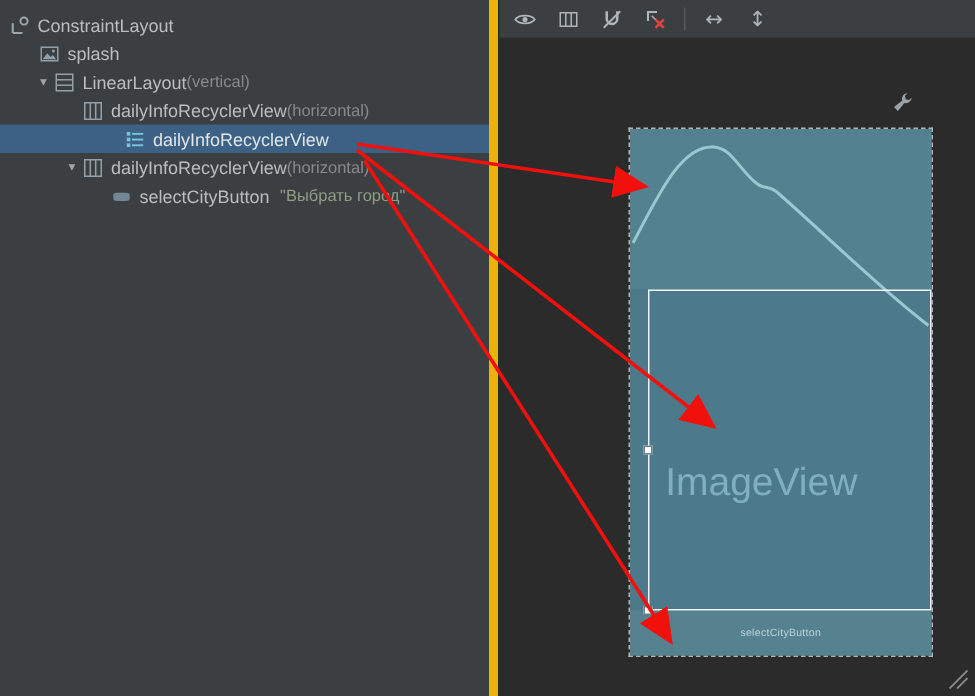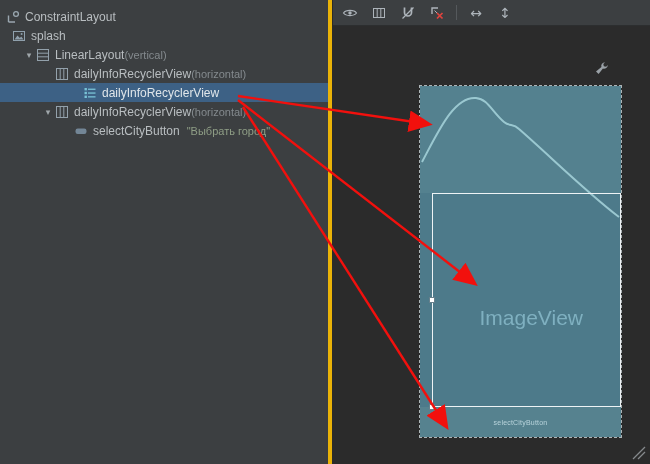--- a/index.html
+++ b/index.html
@@ -2,21 +2,21 @@
 <html><head>
 <meta charset="utf-8">
 <style>
   *{box-sizing:border-box;margin:0;padding:0}
   html,body{width:650px;height:464px;overflow:hidden;background:#2b2b2b;
     font-family:"Liberation Sans","DejaVu Sans",sans-serif}
   .app{position:relative;width:650px;height:464px}
 
   
   .tree-panel{position:absolute;left:0;top:0;width:332px;height:464px;
-    background:#3c3f41;border-right:4px solid #eab308;padding-top:7px}
+    background:#3c3f41;border-right:6px solid #eab308;padding-top:7px}
   .trow{display:flex;align-items:center;height:19px;font-size:12px;color:#b9bec1;
     white-space:nowrap;cursor:default}
   .trow.selected{background:#3d6185;color:#e0e6ea}
   .chev{flex:0 0 14px;width:14px;text-align:center;font-size:9px;color:#9fa6aa}
   .ticon{flex:0 0 14px;width:14px;height:14px;margin-right:5px;display:inline-flex;
     align-items:center;justify-content:center}
   .tann{font-size:11px;color:#848a8e;margin-left:0}
   .tstr{font-size:11px;color:#8f9e86;margin-left:7px}
 
   
@@ -34,22 +34,22 @@
     outline:1px dashed rgba(228,239,242,.7)}
   .band-top{position:absolute;left:0;top:0;width:201px;height:107px;background:#54818f}
   .iv-area{position:absolute;left:0;top:107px;width:201px;height:214px;background:#4d7a8a}
   .bbar{position:absolute;left:0;top:321px;width:201px;height:30px;background:#56828f;
     display:flex;align-items:center;justify-content:center}
   .bbar span{font-size:7px;color:#b9d4dc;letter-spacing:.2px}
   .curve{position:absolute;left:0;top:0;pointer-events:none}
   .sel{position:absolute;left:12px;top:107px;width:189px;height:214px;
     border:1px solid #eef3f5;pointer-events:none}
   .handle{position:absolute;width:6px;height:6px;background:#fff;border:1px solid #67808c}
-  .iv-label{position:absolute;left:12px;top:220px;width:151px;text-align:right;
-    font-size:21px;color:#7fb0c0;pointer-events:none}
+  .iv-label{position:absolute;left:12px;top:220px;width:151px;text-align:center;
+    font-size:26px;color:#7fb0c0;pointer-events:none}
 
   .wrench{position:absolute;left:262px;top:35px;width:14px;height:14px}
   .rsz{position:absolute;right:3px;bottom:3px;width:16px;height:16px}
 
   .arrows{position:absolute;left:0;top:0;width:650px;height:464px;pointer-events:none;z-index:60}
 </style>
 </head>
 <body>
 
 <div class="app">
@@ -59,21 +59,21 @@
     <div class="trow" style="padding-left:6px">
       <span class="ticon">
         <svg width="14" height="14" viewBox="0 0 14 14">
             <path d="M2.5 12 V5.5 M2.5 12 H9" stroke="#9aa7b0" stroke-width="1.4" fill="none"></path>
             <circle cx="10" cy="4" r="2.4" fill="none" stroke="#9aa7b0" stroke-width="1.3"></circle>
           </svg>
       </span>
       <span class="tlabel">ConstraintLayout</span>
     </div>
 
-    <div class="trow" style="padding-left:12px">
+    <div class="trow" style="padding-left:26px">
       <span class="ticon">
         <svg width="14" height="14" viewBox="0 0 14 14">
             <rect x="1.5" y="2.5" width="11" height="9" fill="none" stroke="#8fa0ac"></rect>
             <path d="M2.5 10.5 L5.5 6.5 L7.8 9 L9.2 7.6 L11.5 10.5 Z" fill="#8fa0ac"></path>
             <circle cx="9.6" cy="5" r="1" fill="#8fa0ac"></circle>
           </svg>
       </span>
       <span class="tlabel">splash</span>
     </div>
 

